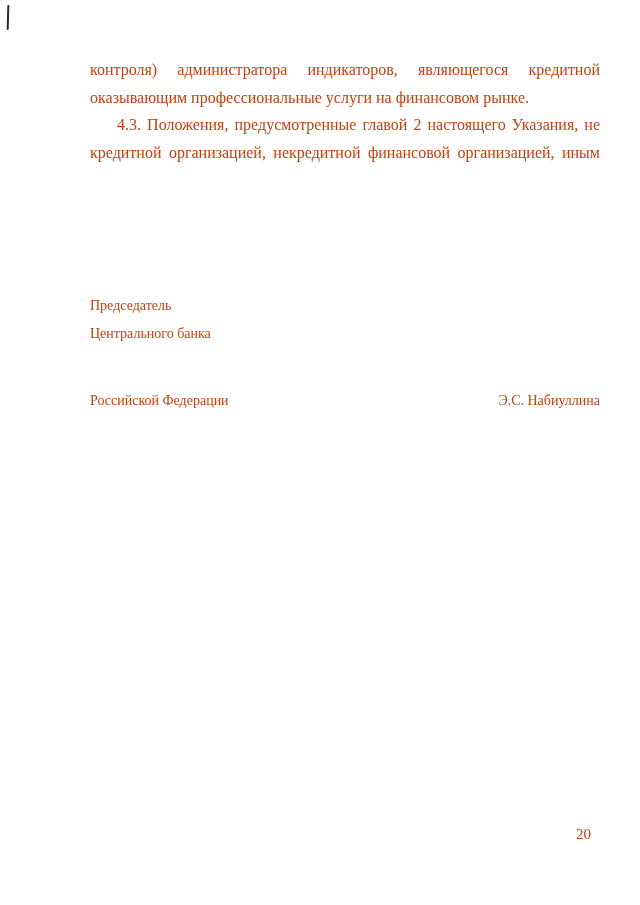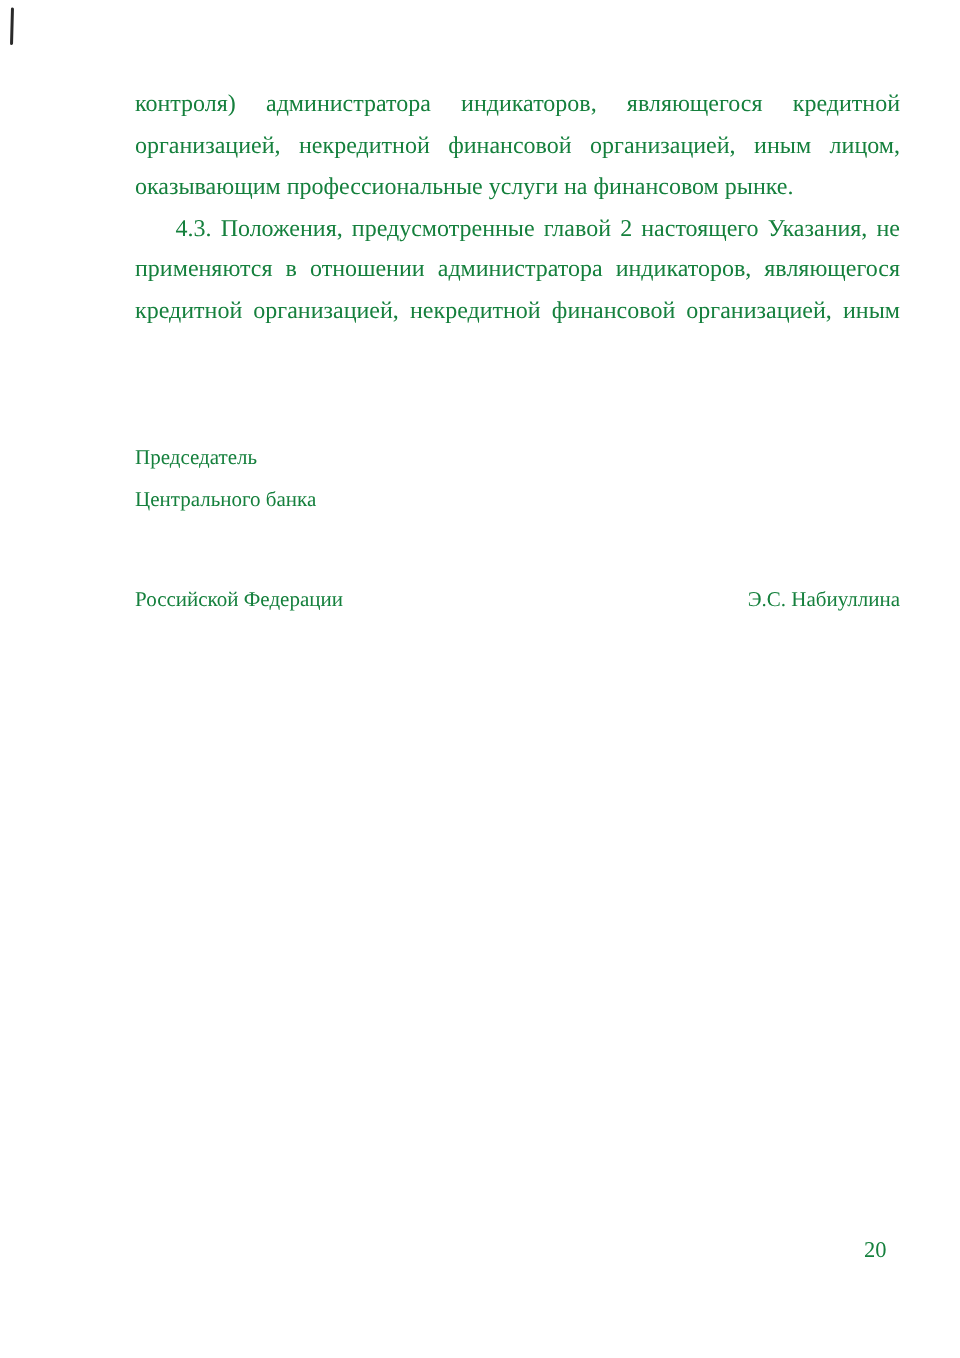--- a/index.html
+++ b/index.html
@@ -7,21 +7,21 @@
     padding: 0;
     background: #ffffff;
   }
   .page {
     position: relative;
     width: 640px;
     height: 905px;
     background: #ffffff;
     overflow: hidden;
     font-family: "Liberation Serif", "DejaVu Serif", serif;
-    color: #15803d;
+    color: #c2410c;
   }
   
   .scan-artifact {
     position: absolute;
     left: 7px;
     top: 5px;
     width: 2px;
     height: 25px;
     background: #2a2a2a;
     border-radius: 1px;
@@ -75,25 +75,23 @@
 </head>
 <body>
 
 <div class="page">
 
   <div class="scan-artifact"></div>
 
   <main class="body-text">
 
     <div class="line j">контроля) администратора индикаторов, являющегося кредитной</div>
-    <div class="line j">организацией, некредитной финансовой организацией, иным лицом,</div>
     <div class="line end">оказывающим профессиональные услуги на финансовом рынке.</div>
 
     <div class="line j indent">4.3. Положения, предусмотренные главой 2 настоящего Указания, не</div>
-    <div class="line j">применяются в отношении администратора индикаторов, являющегося</div>
     <div class="line j">кредитной организацией, некредитной финансовой организацией, иным</div>
   </main>
 
   <div class="signature">
     <div>Председатель</div>
     <div>Центрального банка</div>
     <div class="sig-row">
       <span>Российской Федерации</span>
       <span>Э.С. Набиуллина</span>
     </div>

